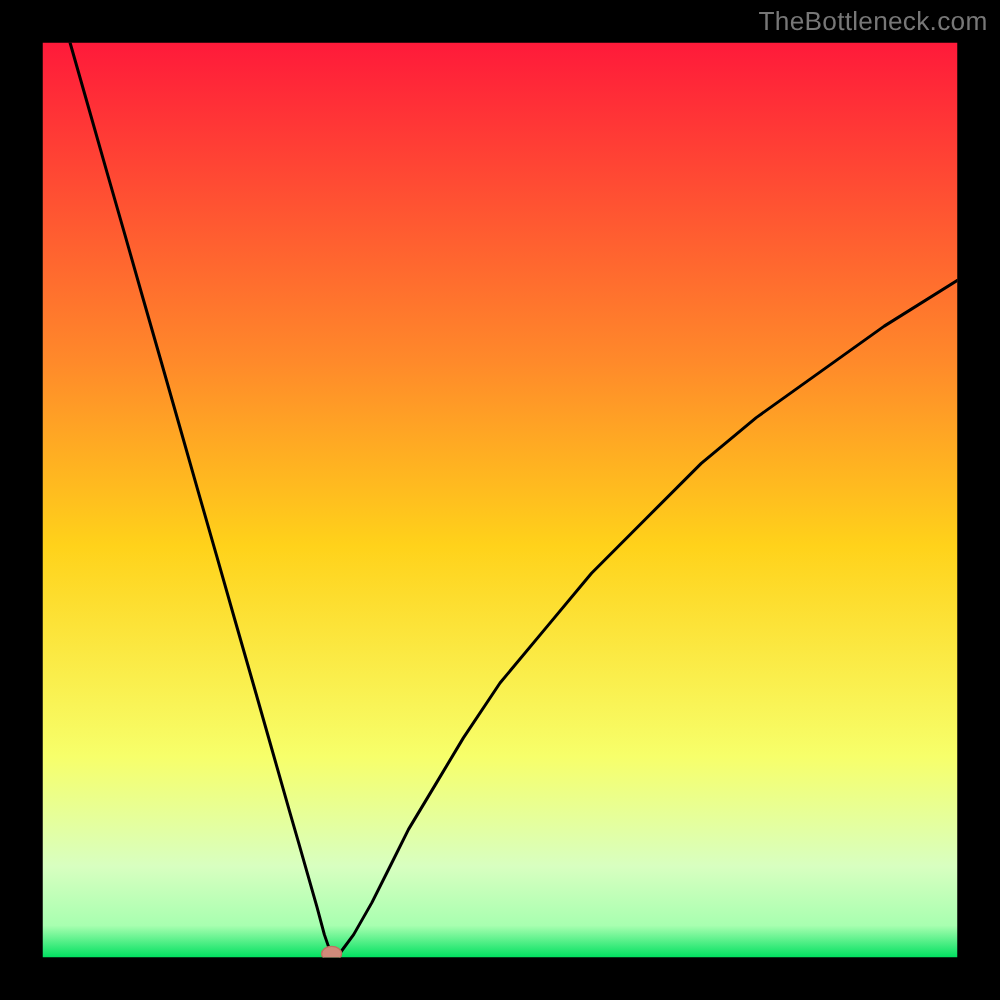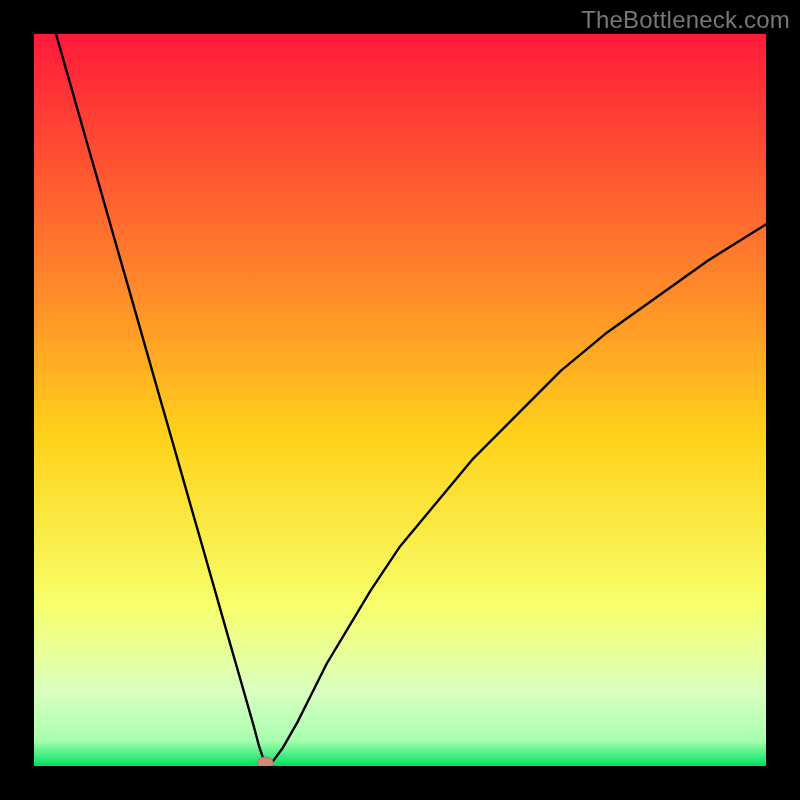--- a/index.html
+++ b/index.html
@@ -24,21 +24,21 @@
     left: 34px;
     top: 34px;
     width: 732px;
     height: 732px;
   }
   .attribution {
     position: absolute;
     top: 6px;
     right: 10px;
     color: #777;
-    font-size: 24px;
+    font-size: 21px;
     letter-spacing: 0.2px;
   }
 </style>
 </head>
 <body>
 
 <div class="frame">
 
   <div class="attribution">TheBottleneck.com</div>
 

